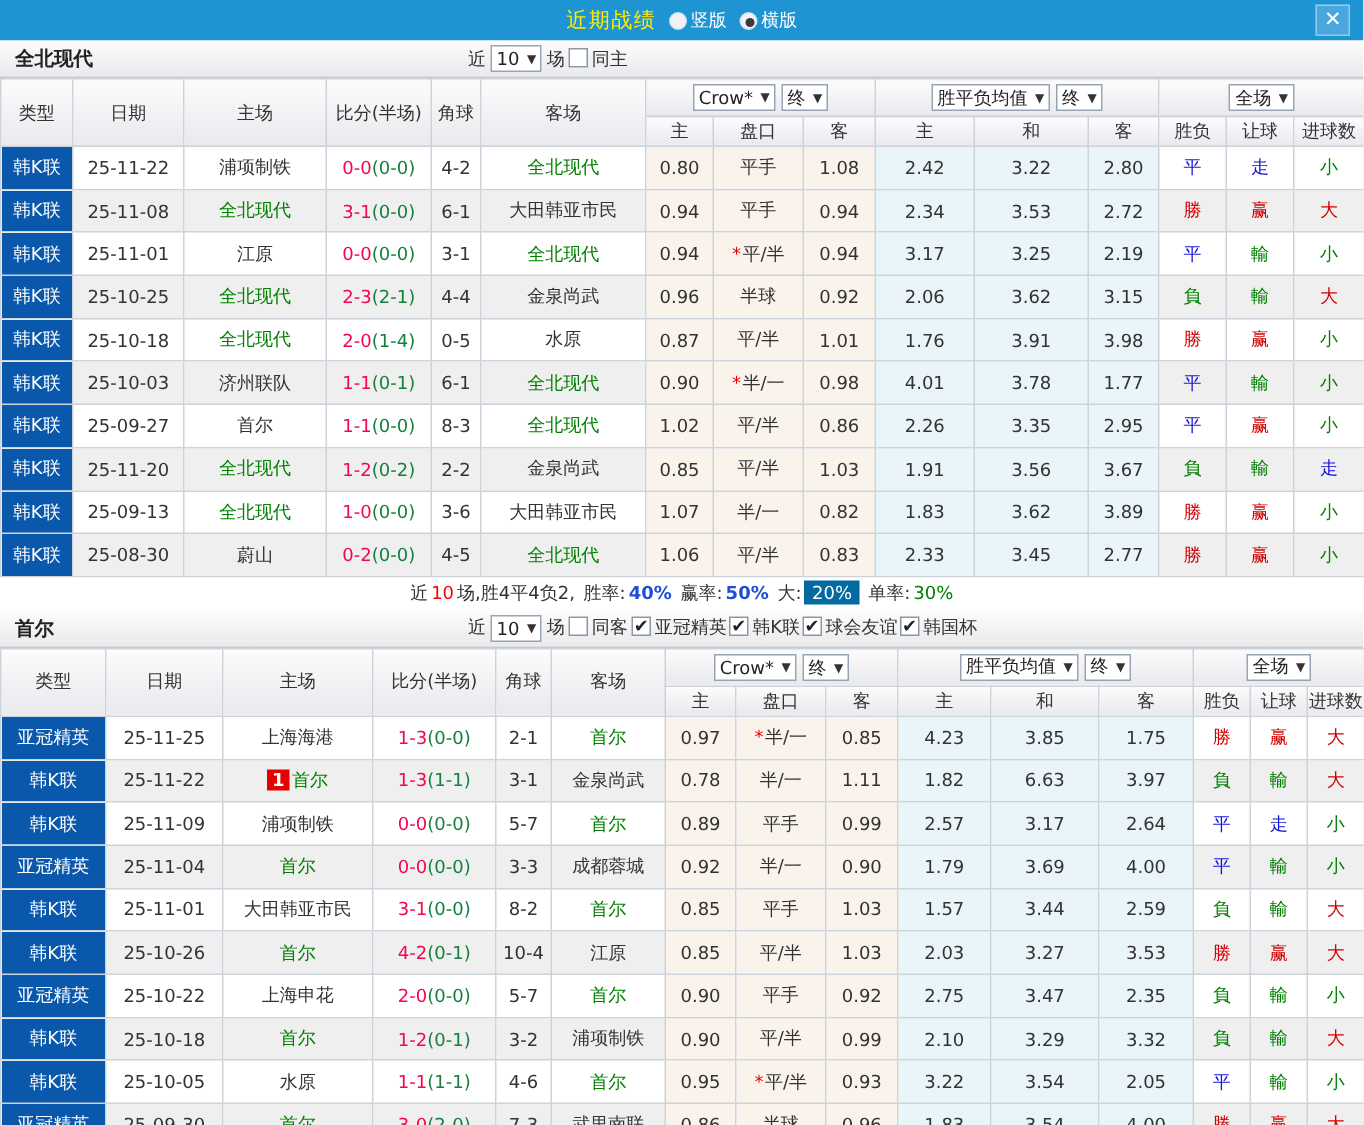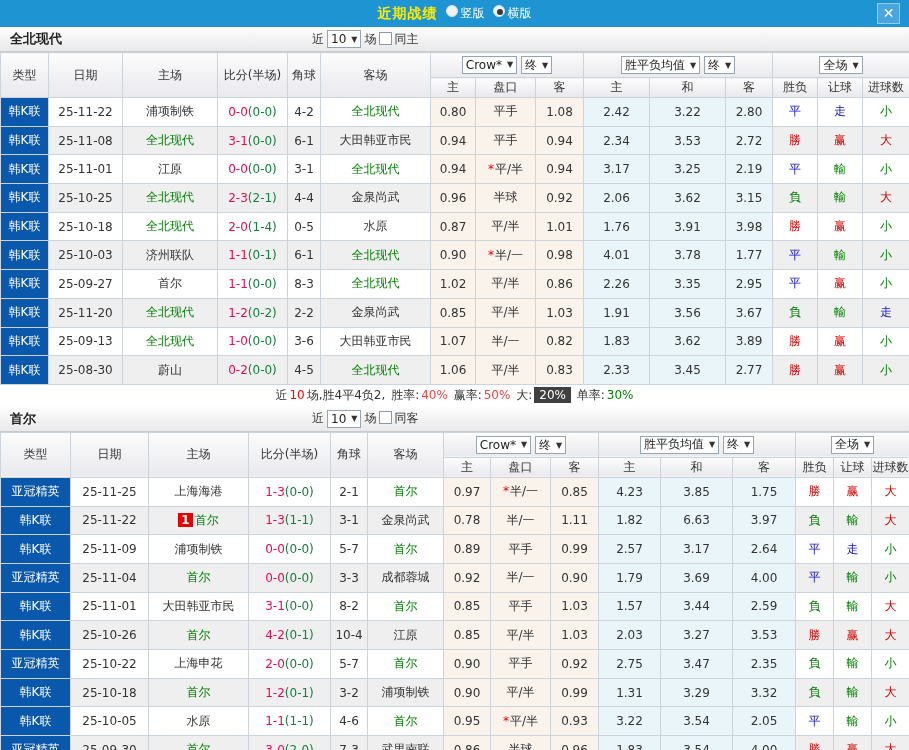--- a/index.html
+++ b/index.html
@@ -7,22 +7,22 @@
   body {
     width:909px; height:750px; overflow:hidden; background:#fff;
     font-family:"DejaVu Sans","Liberation Sans",sans-serif;
     font-size:12px; color:#333;
   }
   
   .titlebar {
     height:27px; background:#1e95d2; position:relative;
     display:flex; align-items:center; justify-content:center; color:#fff;
   }
-  .title { color:#ffeb00; font-weight:bold; font-size:14px; letter-spacing:1px; }
-  .opt { display:inline-flex; margin-left:8px; cursor:pointer; font-size:12px; }
+  .title { color:#ffeb00; font-weight:normal; font-size:14px; letter-spacing:1px; }
+  .opt { display:inline-flex; align-items:center; margin-left:8px; cursor:pointer; font-size:12px; }
   .radio {
     width:12px; height:12px; border-radius:50%; background:#f2f2f2;
     border:1px solid #cfe6f4; display:inline-block; margin-right:3px; position:relative;
   }
   .radio.sel::after {
     content:""; position:absolute; left:3px; top:3px; width:6px; height:6px;
     border-radius:50%; background:#3a3a3a;
   }
   .close-btn {
     position:absolute; right:9px; top:3px; width:23px; height:21px;
@@ -67,23 +67,23 @@
   .ht { color:#15803d; }
   .star { color:#e80000; margin-right:1px; }
   .badge { background:#e60000; color:#fff; padding:0 3px; margin-right:2px; font-weight:bold; }
   td.c-r { color:#d10000; }
   td.c-g { color:#008000; }
   td.c-b { color:#1212d6; }
   
   .summary { height:22px; line-height:21px; text-align:center; background:#fff; white-space:nowrap; }
   .summary span { margin:0 1px; }
   .sum-red { color:#f00; }
-  .sum-blue { color:#ef4444; }
+  .sum-blue { color:#1d4ed8;font-weight:bold; }
   .sum-green { color:#008000; }
-  .sum-badge { background:#404040; color:#fff; padding:1px 5px; margin:0 3px; }
+  .sum-badge { background:#0369a1; color:#fff; padding:1px 5px; margin:0 3px; }
 </style>
 </head>
 <body>
 
 <div class="titlebar">
   <span class="title">近期战绩</span>
   <label class="opt">
     <span class="radio"></span>
     <span>竖版</span>
   </label>
@@ -359,20 +359,21 @@
 <div class="section-bar">
   <span class="team-name">首尔</span>
   <div class="filters">
     <span>近</span>
     <span class="select">
         <span>10</span>
         <span class="arr">▼</span>
       </span>
     <span>场</span>
     <label><span class="cb"></span><span>同客</span></label>
+    <span class="leagues"><label><span class="cb on"></span><span>亚冠精英</span></label><label><span class="cb on"></span><span>韩K联</span></label><label><span class="cb on"></span><span>球会友谊</span></label><label><span class="cb on"></span><span>韩国杯</span></label></span>
   </div>
 </div>
 
 <table class="grid">
   <colgroup>
     <col style="width:70px">
       <col style="width:78px">
       <col style="width:100px">
       <col style="width:82px">
       <col style="width:37px">
@@ -557,21 +558,21 @@
       <tr class="alt">
         <td class="c-type">韩K联</td>
         <td>25-10-18</td>
         <td class="grn"><span>首尔</span></td>
         <td><span class="ft">1-2</span><span class="ht">(0-1)</span></td>
         <td>3-2</td>
         <td class=""><span>浦项制铁</span></td>
         <td class="c-odds">0.90</td>
         <td class="c-odds"><span>平/半</span></td>
         <td class="c-odds">0.99</td>
-        <td class="c-avg">1.31</td>
+        <td class="c-avg">2.10</td>
         <td class="c-avg">3.29</td>
         <td class="c-avg">3.32</td>
         <td class="c-g">負</td>
         <td class="c-g">輸</td>
         <td class="c-r">大</td>
       </tr>
       <tr>
         <td class="c-type">韩K联</td>
         <td>25-10-05</td>
         <td class=""><span>水原</span></td>

